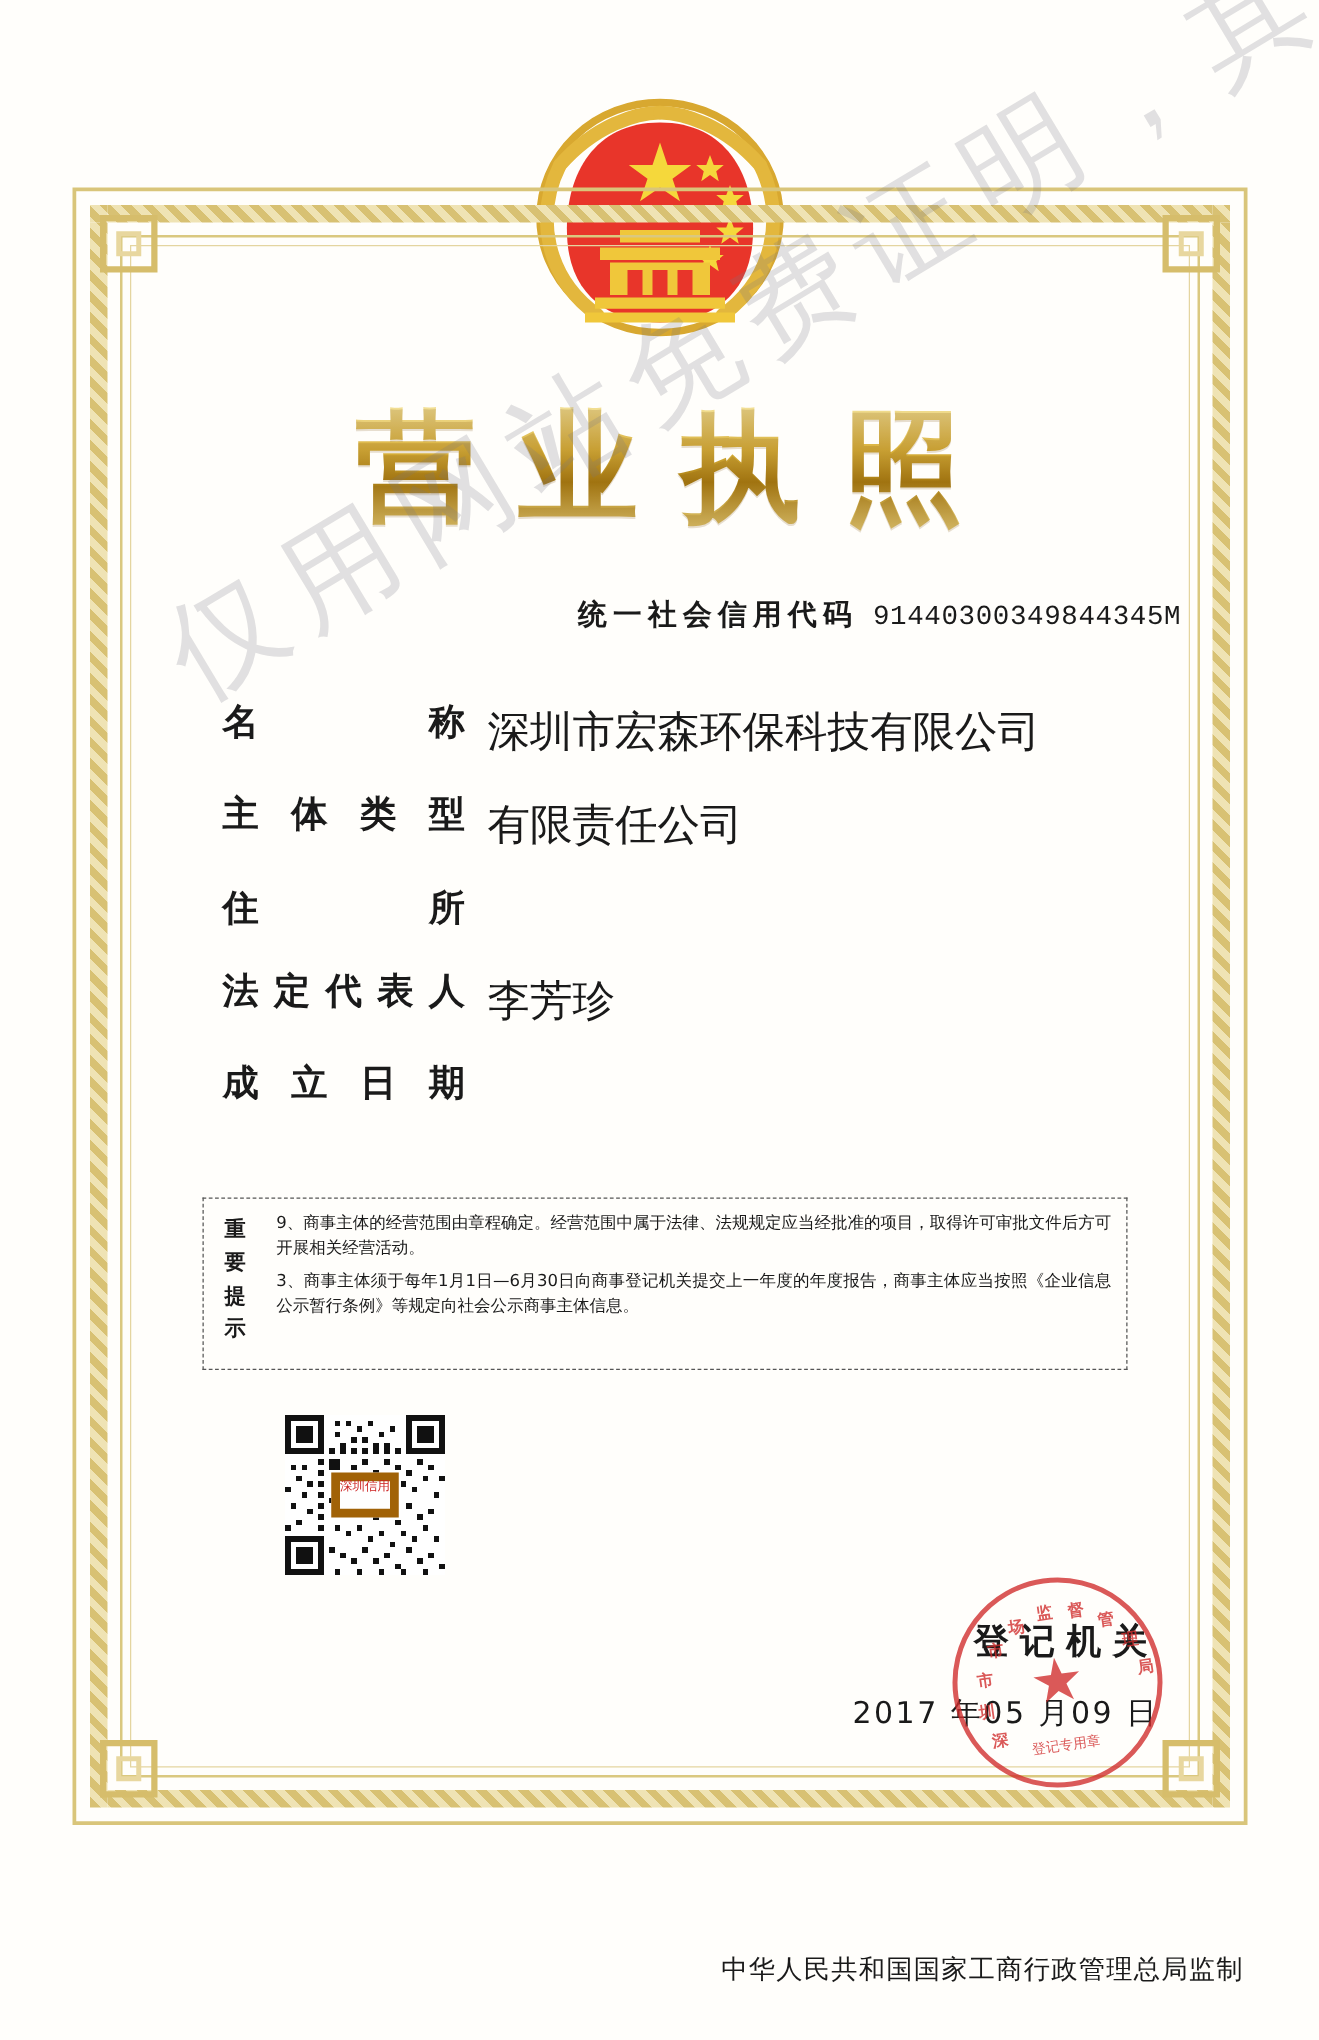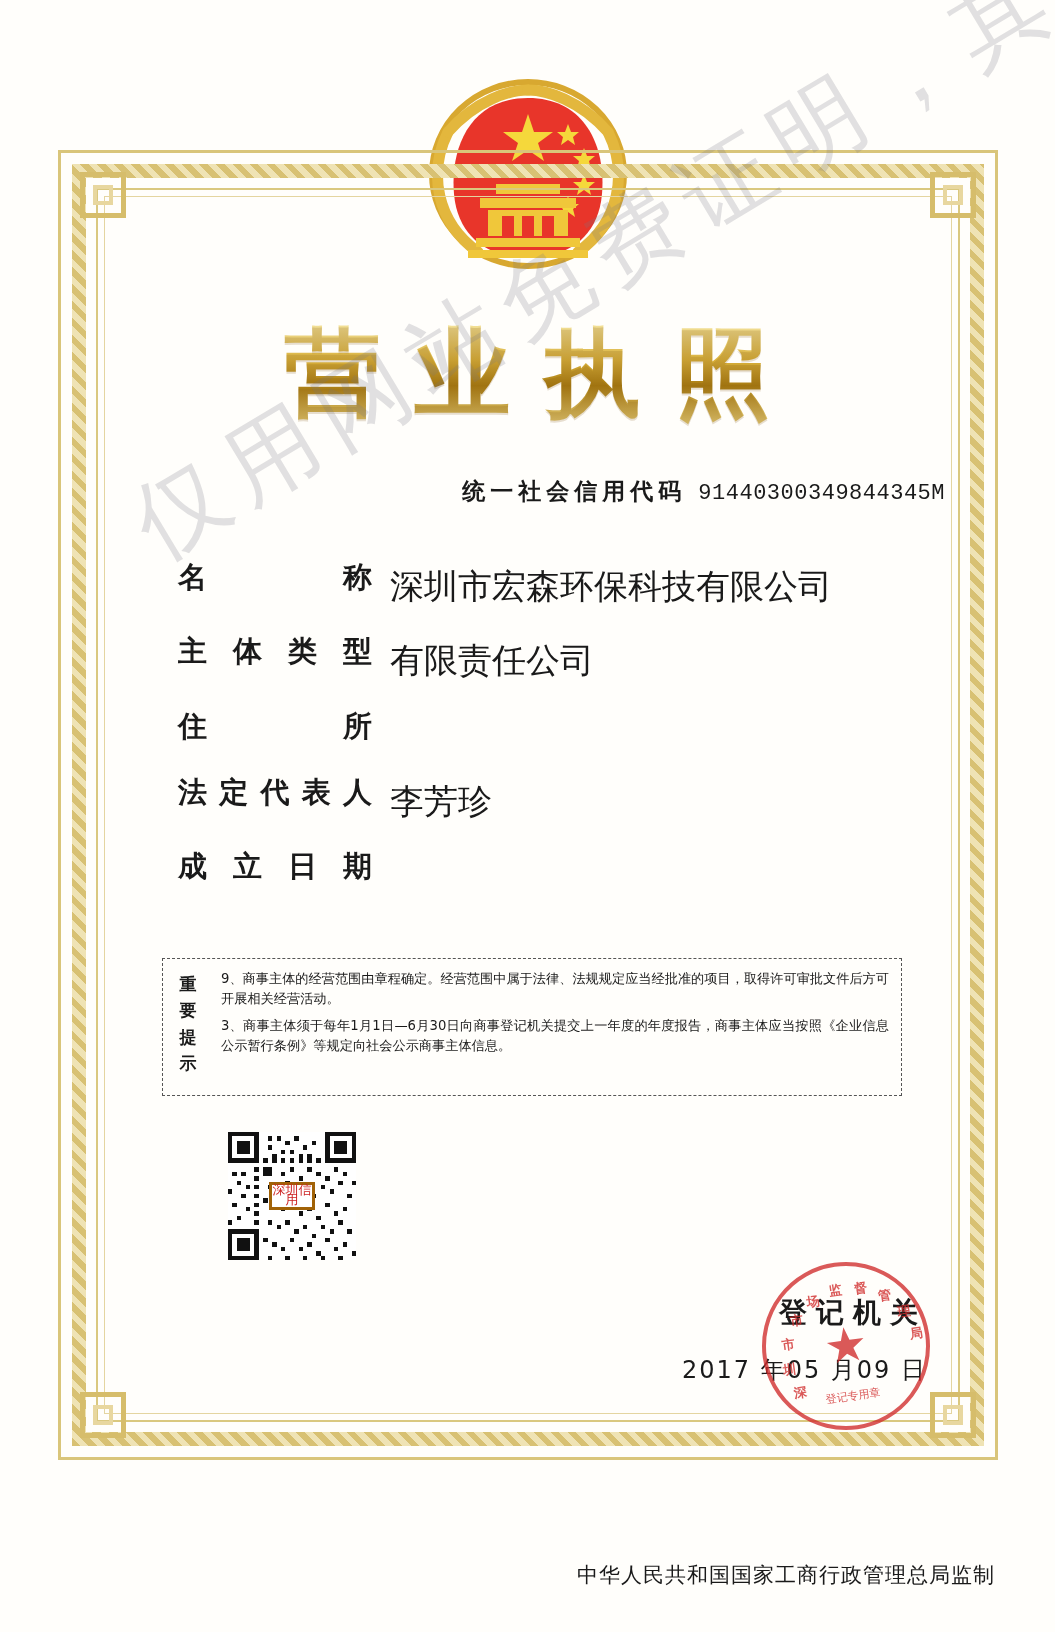--- a/index.html
+++ b/index.html
@@ -208,23 +208,23 @@
     height: 128px;
   }
   .qr-center {
     position: absolute;
     left: 50%;
     top: 50%;
     transform: translate(-50%, -50%);
     width: 40px;
     height: 22px;
     background: #fff;
-    border: 3px solid #a16207;
+    border: 7px solid #a16207;
     color: #c22;
-    font-size: 13px;
+    font-size: 10px;
     line-height: 10px;
     text-align: center;
     font-family: "DejaVu Sans", sans-serif;
   }
 
   
   .registry {
     position: absolute;
     right: 128px;
     top: 1294px;

